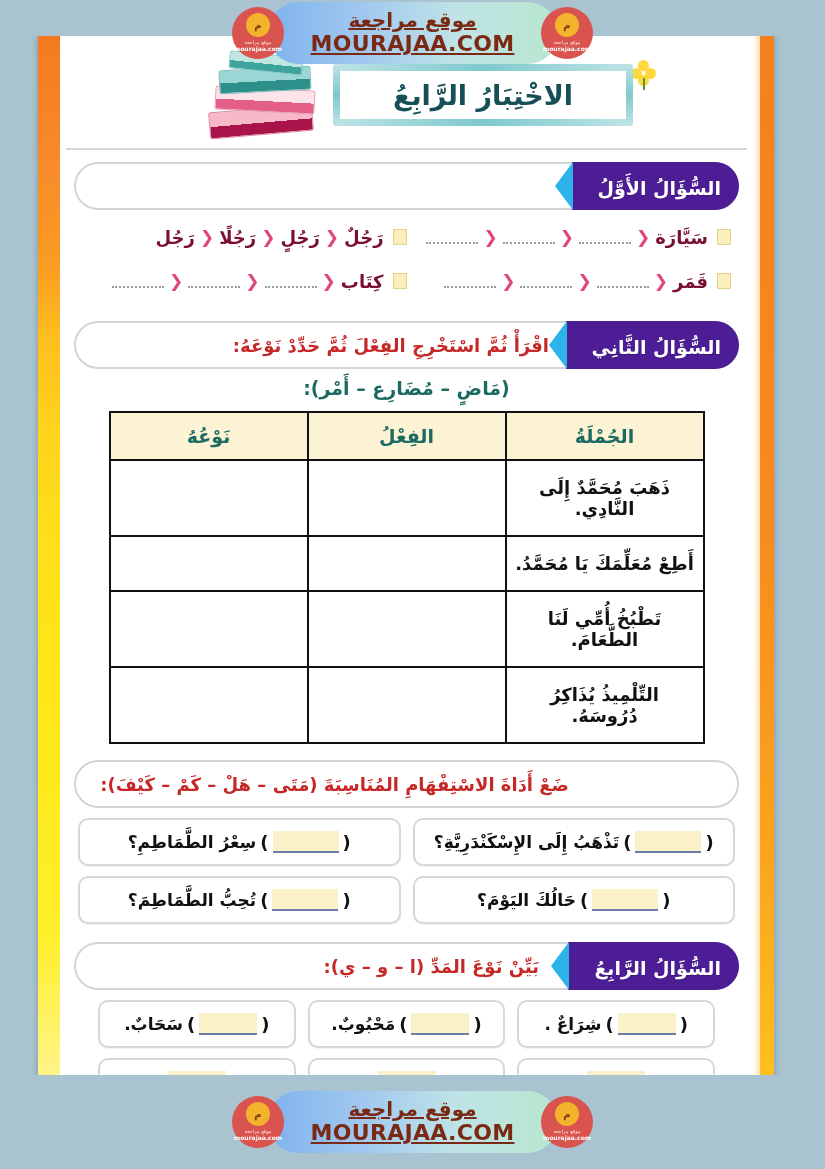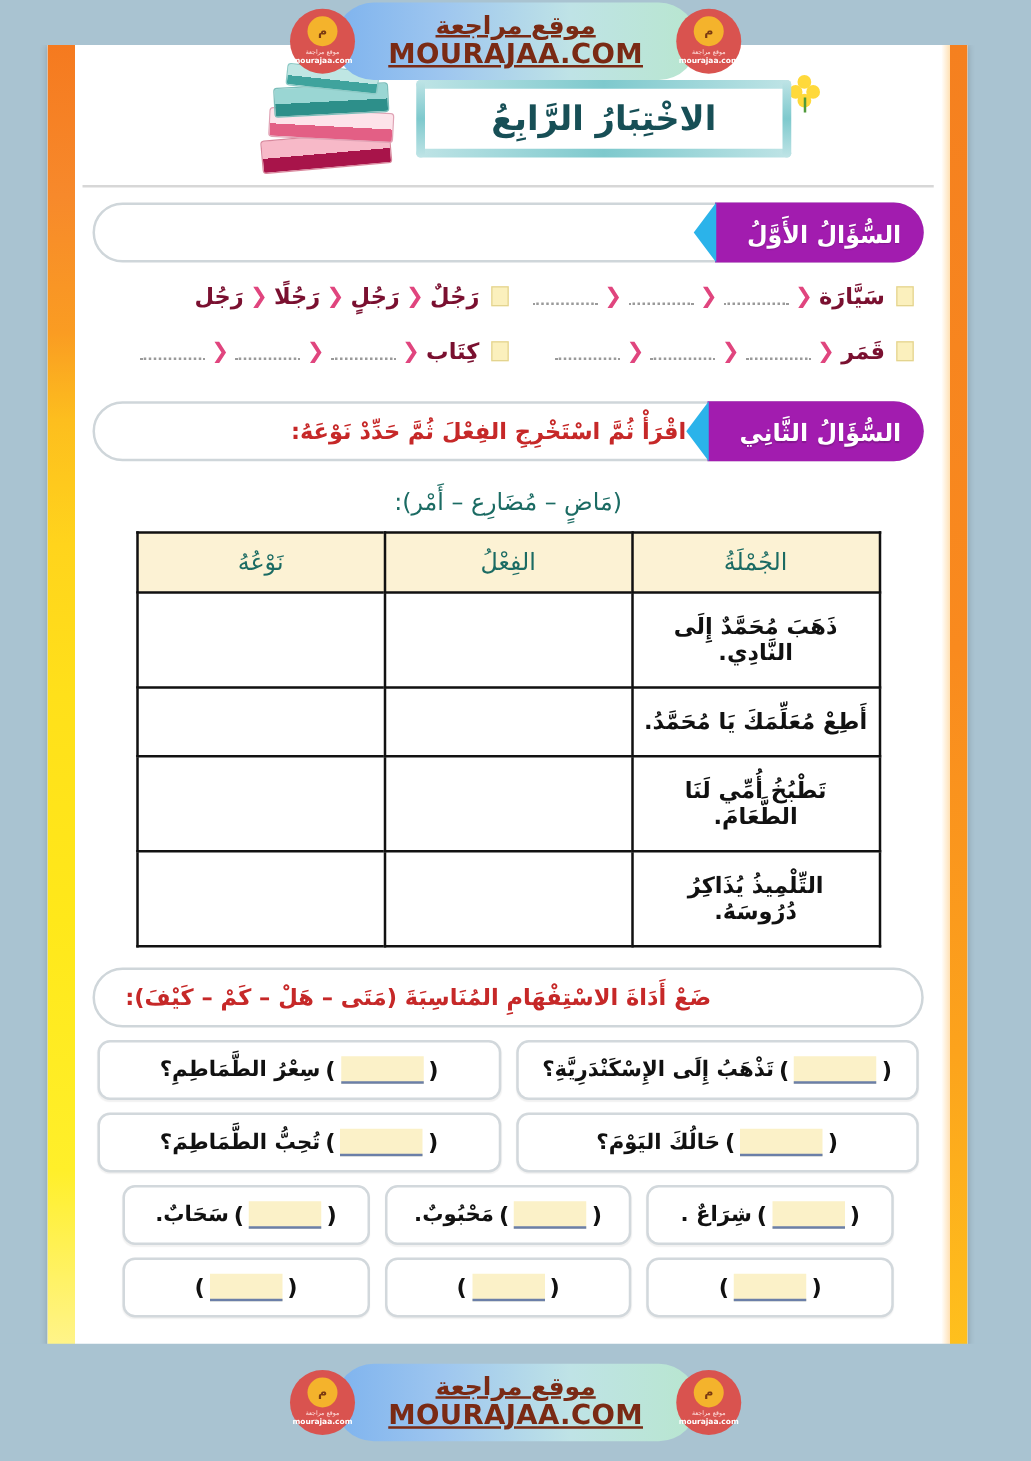--- a/index.html
+++ b/index.html
@@ -121,21 +121,21 @@
     height: 48px;
   }
   .q-pill {
     position: absolute; inset: 0;
     border: 2px solid #cfd6da;
     border-radius: 24px;
     background: #fff;
   }
   .q-tag {
     position: absolute; right: 0; top: 0; height: 100%;
-    background: #a21caf;
+    background: #4c1d95;
     border-radius: 0 24px 24px 0;
     display: flex; align-items: center; justify-content: center;
     padding: 4px 18px 0 26px;
     color: #fff; font-weight: bold; font-size: 19px;
     text-shadow: 0 1px 1px rgba(0,0,0,.18);
     z-index: 2;
   }
   .q-tag::after {
     content: ""; position: absolute; left: -17px; top: 0;
     border-top: 24px solid transparent;
@@ -164,42 +164,42 @@
   .word { color: #7a1030; font-size: 18px; white-space: nowrap; }
   .arrow { color: #e0457e; font-size: 17px; font-weight: bold; }
   .dots {
     display: inline-block; min-width: 52px;
     border-bottom: 2px dotted #9a9a9a;
     height: 14px;
   }
 
   
   .sub-line {
-    text-align: center; font-size: 19px; font-weight: normal;
-    color: #1b6b63; margin-top: 22px;
+    text-align: center; font-size: 19px; font-weight: bold;
+    color: #1b6b63; margin-top: 8px;
   }
 
   
   table.verbs {
     border-collapse: collapse;
     margin: 12px auto 0 auto;
     width: 596px;
     table-layout: fixed;
   }
   table.verbs th, table.verbs td {
     border: 2px solid #111;
     height: 52px;
     text-align: center;
     vertical-align: middle;
   }
   table.verbs th {
     background: #fcf2d4;
     color: #1b6b63;
     font-size: 19px;
-    font-weight: normal;
+    font-weight: bold;
     height: 48px;
   }
   table.verbs td.sent {
     font-size: 18px; font-weight: bold; color: #111;
     text-align: center; padding: 16px 8px;
   }
 
   
   .card-grid {
     display: flex; gap: 12px;
@@ -442,20 +442,25 @@
       <div class="card">
         <span class="card-inner">
           <span class="paren">(</span>
           <span class="blank-hi"></span>
           <span class="paren">)</span>
           <span>تُحِبُّ الطَّمَاطِمَ؟</span>
         </span>
       </div>
     </div>
 
+    <div class="q-banner" style="margin-top:18px">
+      <div class="q-pill"></div>
+      <div class="q-text" style="right:200px">بَيِّنْ نَوْعَ المَدِّ (ا – و – ي):</div>
+      <div class="q-tag">السُّؤَالُ الرَّابِعُ</div>
+    </div>
 
     <div class="card-grid" style="margin-left:38px;margin-right:38px">
       <div class="card">
         <span class="card-inner">
           <span class="paren">(</span>
           <span class="blank-hi sm"></span>
           <span class="paren">)</span>
           <span>شِرَاعٌ .</span>
         </span>
       </div>

